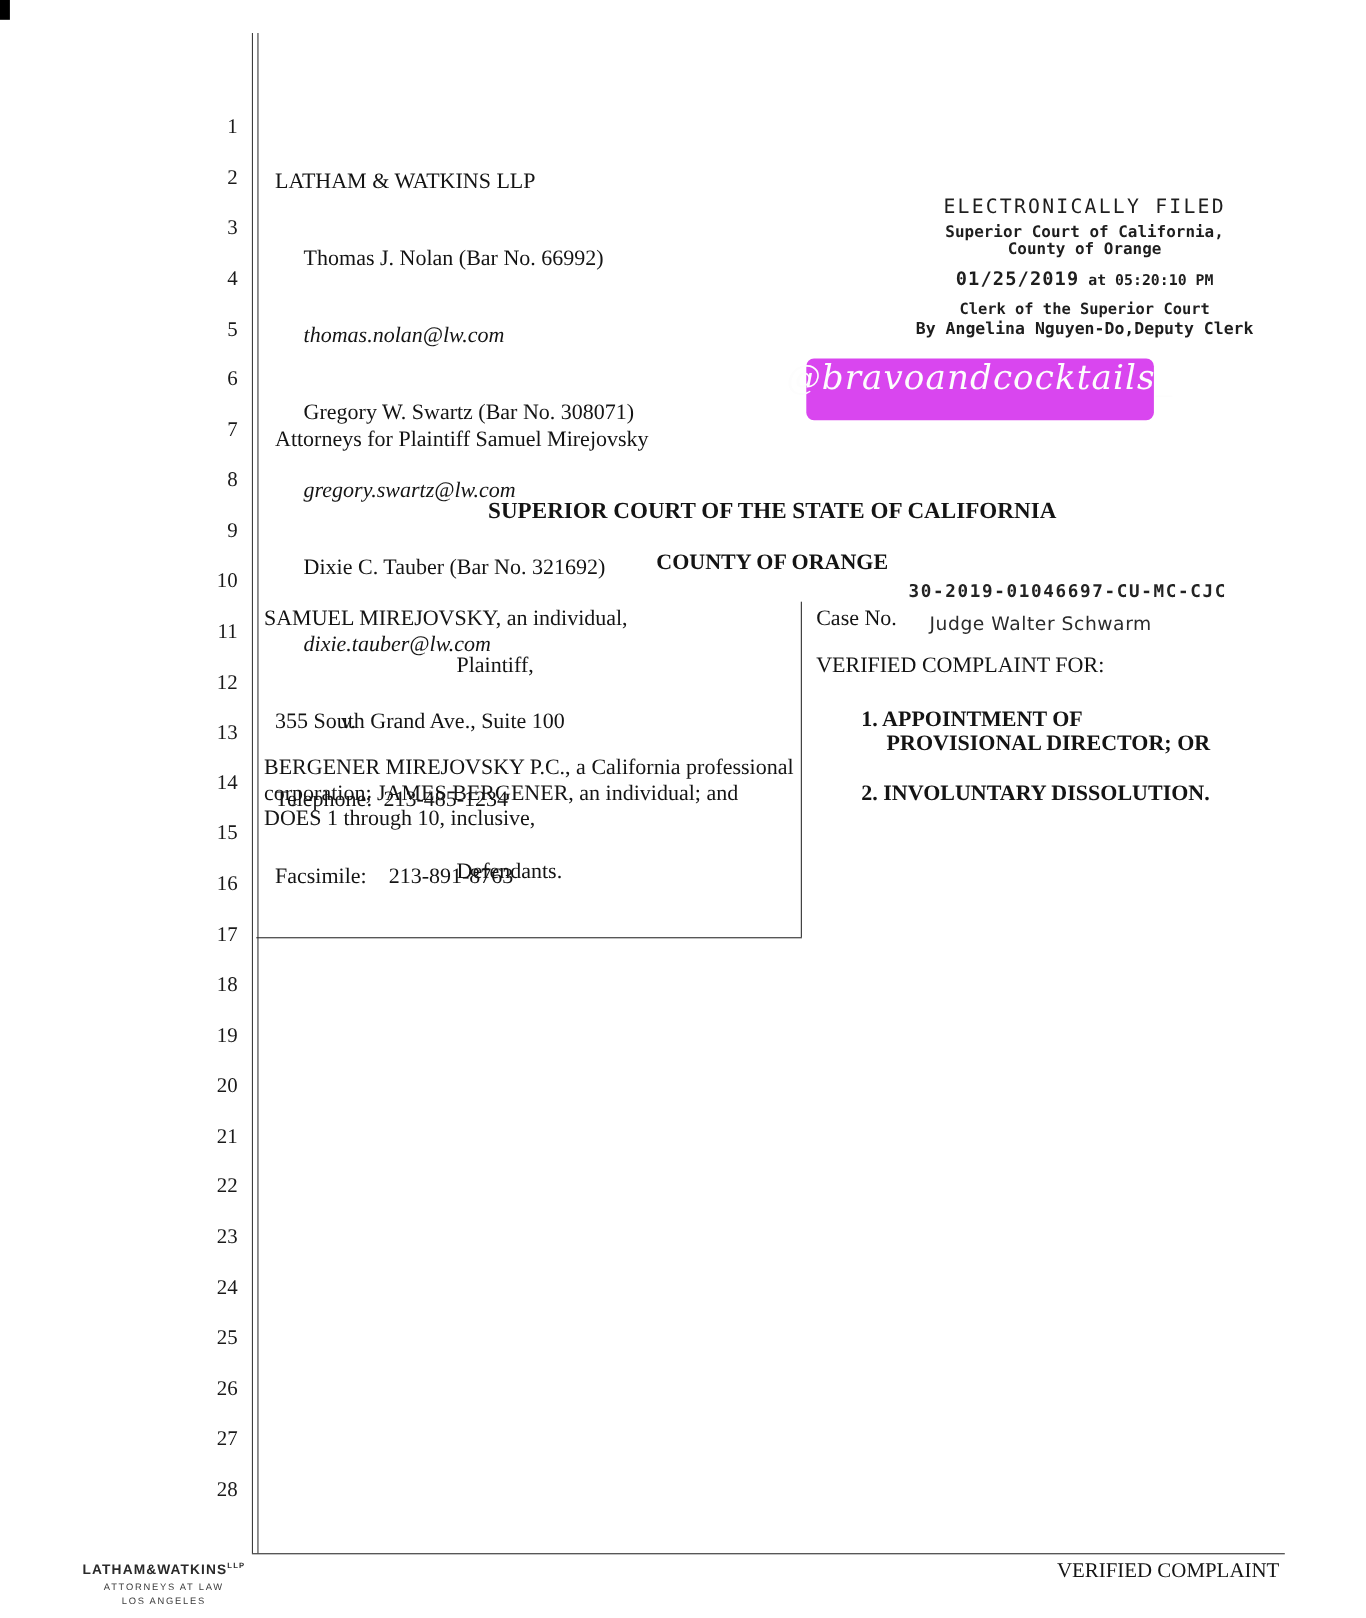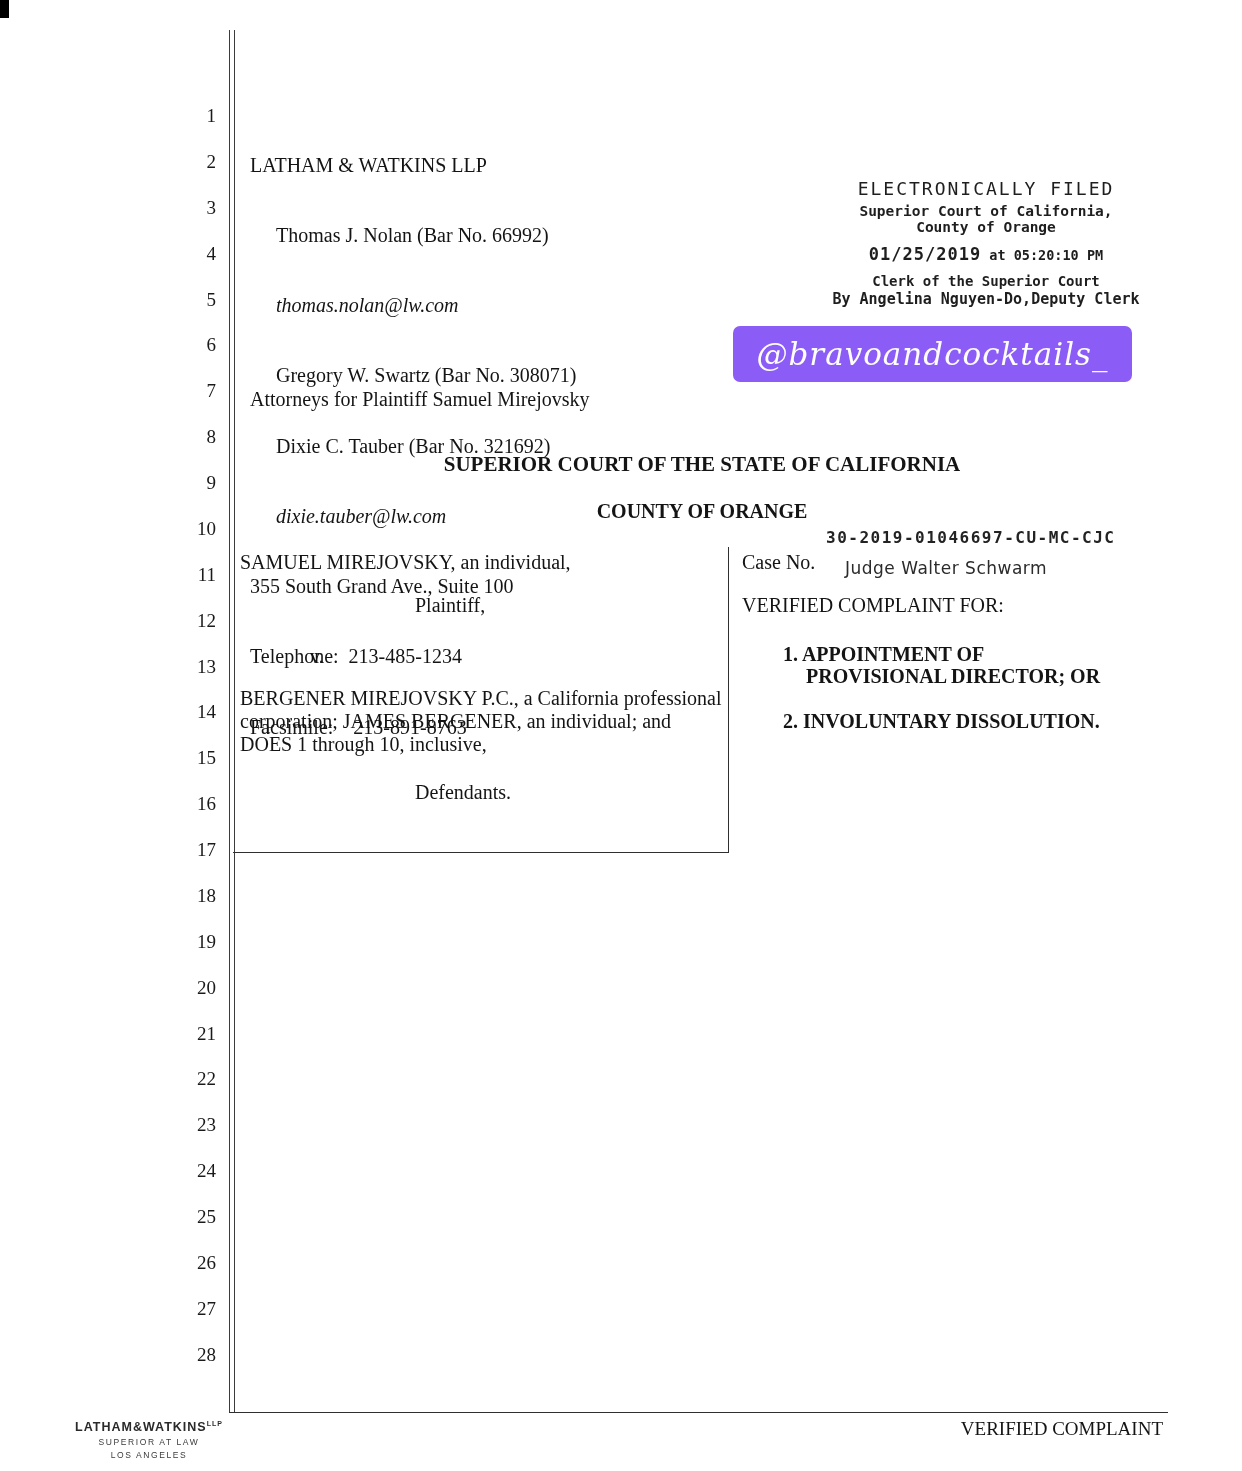--- a/index.html
+++ b/index.html
@@ -37,23 +37,23 @@
   .stamp-title{font-size:18px;font-weight:normal;letter-spacing:2px;}
   .stamp-court{font-size:14.5px;font-weight:bold;margin-top:4px;}
   .stamp-county{font-size:14.5px;font-weight:bold;}
   .stamp-datetime{margin-top:9px;}
   .stamp-date{font-size:17px;font-weight:bold;letter-spacing:1px;}
   .stamp-time{font-size:13.5px;font-weight:bold;}
   .stamp-clerk{font-size:14px;font-weight:bold;margin-top:9px;}
   .stamp-deputy{font-size:15px;font-weight:bold;margin-top:1px;}
   
   .watermark{
-    position:absolute;left:733px;top:326px;width:399px;height:56px;
-    background:#8b5cf6;border-radius:7px;
-    display:flex;align-items:center;justify-content:center;
+    position:absolute;left:733px;top:326px;width:316px;height:56px;
+    background:#d946ef;border-radius:7px;
+    display:flex;align-items:flex-start;justify-content:center;
   }
   .watermark span{
     color:#fdfdfd;font-family:"DejaVu Serif", serif;font-style:italic;
     font-size:31px;letter-spacing:1px;
   }
   
   .court-title{position:absolute;left:238px;width:928px;top:452px;text-align:center;font-weight:bold;font-size:21px;}
   .county-title{position:absolute;left:238px;width:928px;top:500px;text-align:center;font-weight:bold;font-size:20px;}
   
   .case-number{
@@ -127,20 +127,21 @@
       <div class="ln">28</div>
     </div>
 
   <div class="rule-vertical"></div>
 
   <div class="attorney">
     <div>LATHAM &amp; WATKINS LLP</div>
     <div class="indent">Thomas J. Nolan (Bar No. 66992)</div>
     <div class="indent email">thomas.nolan@lw.com</div>
     <div class="indent">Gregory W. Swartz (Bar No. 308071)</div>
+    <div class="indent email">gregory.swartz@lw.com</div>
     <div class="indent">Dixie C. Tauber (Bar No. 321692)</div>
     <div class="indent email">dixie.tauber@lw.com</div>
     <div>355 South Grand Ave., Suite 100</div>
     <div>Telephone:  213-485-1234</div>
     <div>Facsimile:    213-891-8763</div>
   </div>
 
   <div class="representing">Attorneys for Plaintiff Samuel Mirejovsky</div>
 
   <div class="stamp">
@@ -176,19 +177,19 @@
   <div class="case-no-label">Case No.</div>
   <div class="complaint-title">VERIFIED COMPLAINT FOR:</div>
   <div class="relief-1a">1. APPOINTMENT OF</div>
   <div class="relief-1b">PROVISIONAL DIRECTOR; OR</div>
   <div class="relief-2">2. INVOLUNTARY DISSOLUTION.</div>
 
   <div class="footer-rule"></div>
 
   <div class="footer-logo">
     <div class="logo-firm"><span>LATHAM&amp;WATKINS</span><span class="logo-llp">LLP</span></div>
-    <div class="logo-sub">SUPERIOR AT LAW</div>
+    <div class="logo-sub">ATTORNEYS AT LAW</div>
     <div class="logo-sub">LOS ANGELES</div>
   </div>
 
   <div class="footer-doc">VERIFIED COMPLAINT</div>
 
 </div>
 
 </body></html>

